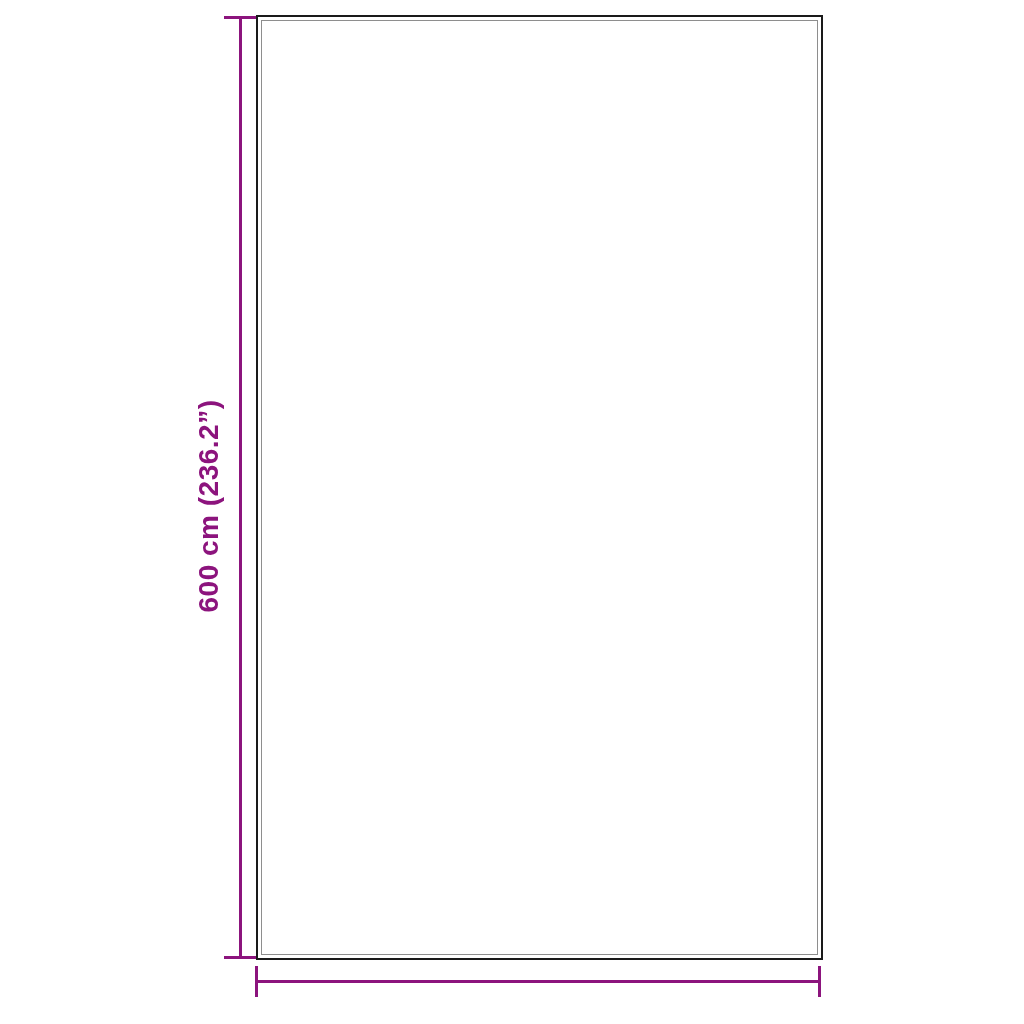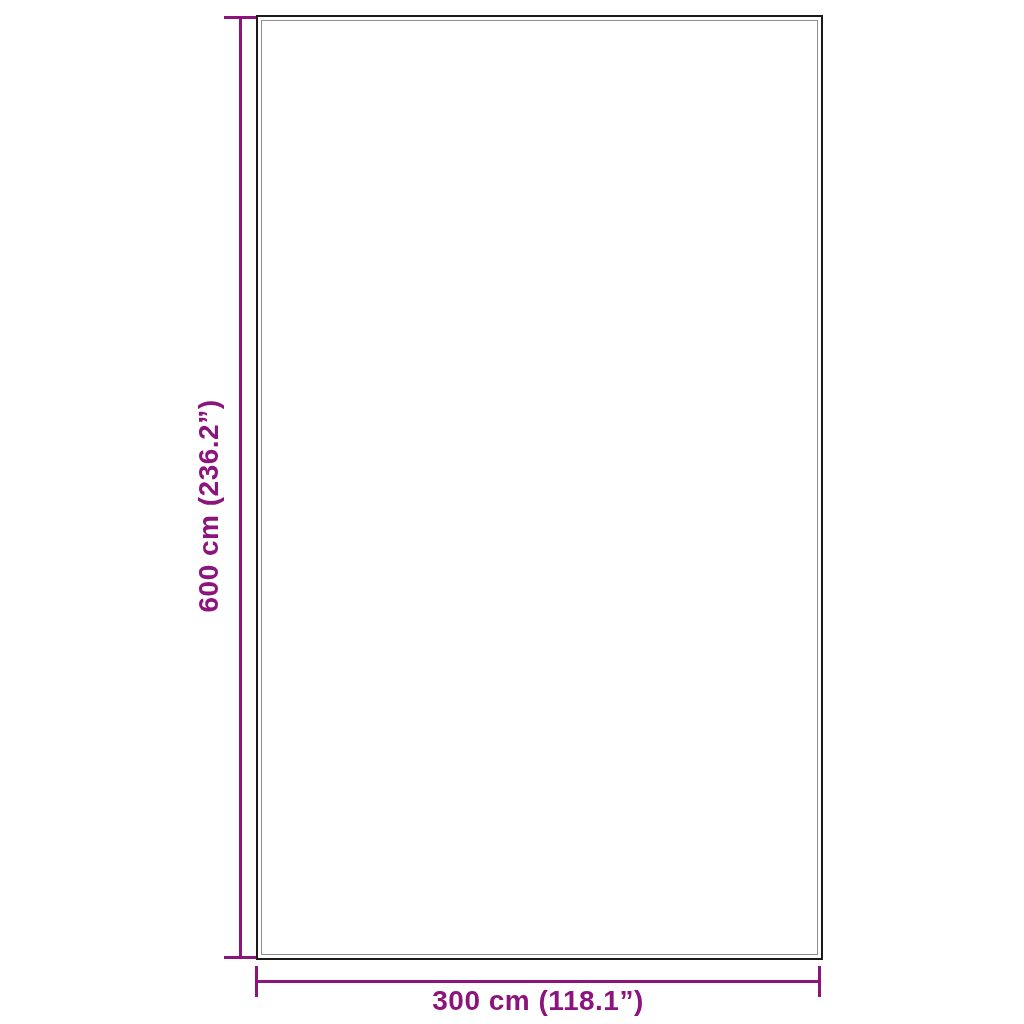--- a/index.html
+++ b/index.html
@@ -72,15 +72,14 @@
   </div>
 
   <div class="dim v-stem"></div>
   <div class="dim v-cap-top"></div>
   <div class="dim v-cap-bot"></div>
   <div class="dim-label height-label">600 cm (236.2”)</div>
 
   <div class="dim h-stem"></div>
   <div class="dim h-cap-left"></div>
   <div class="dim h-cap-right"></div>
-  <div class="dim-label width-label">300 cm (118.1”)</div>
 
 </div>
 
 </body></html>

